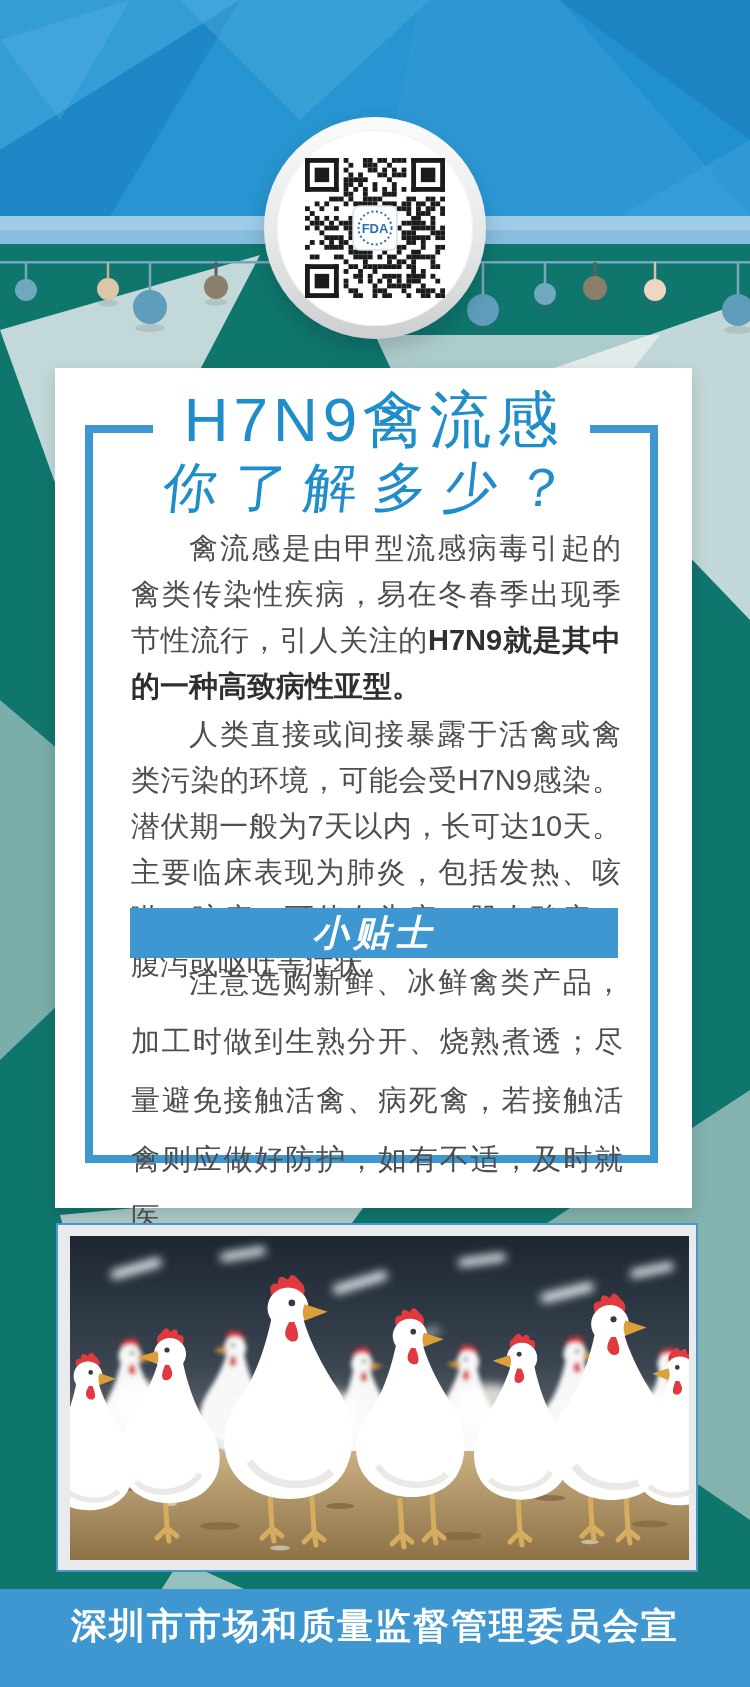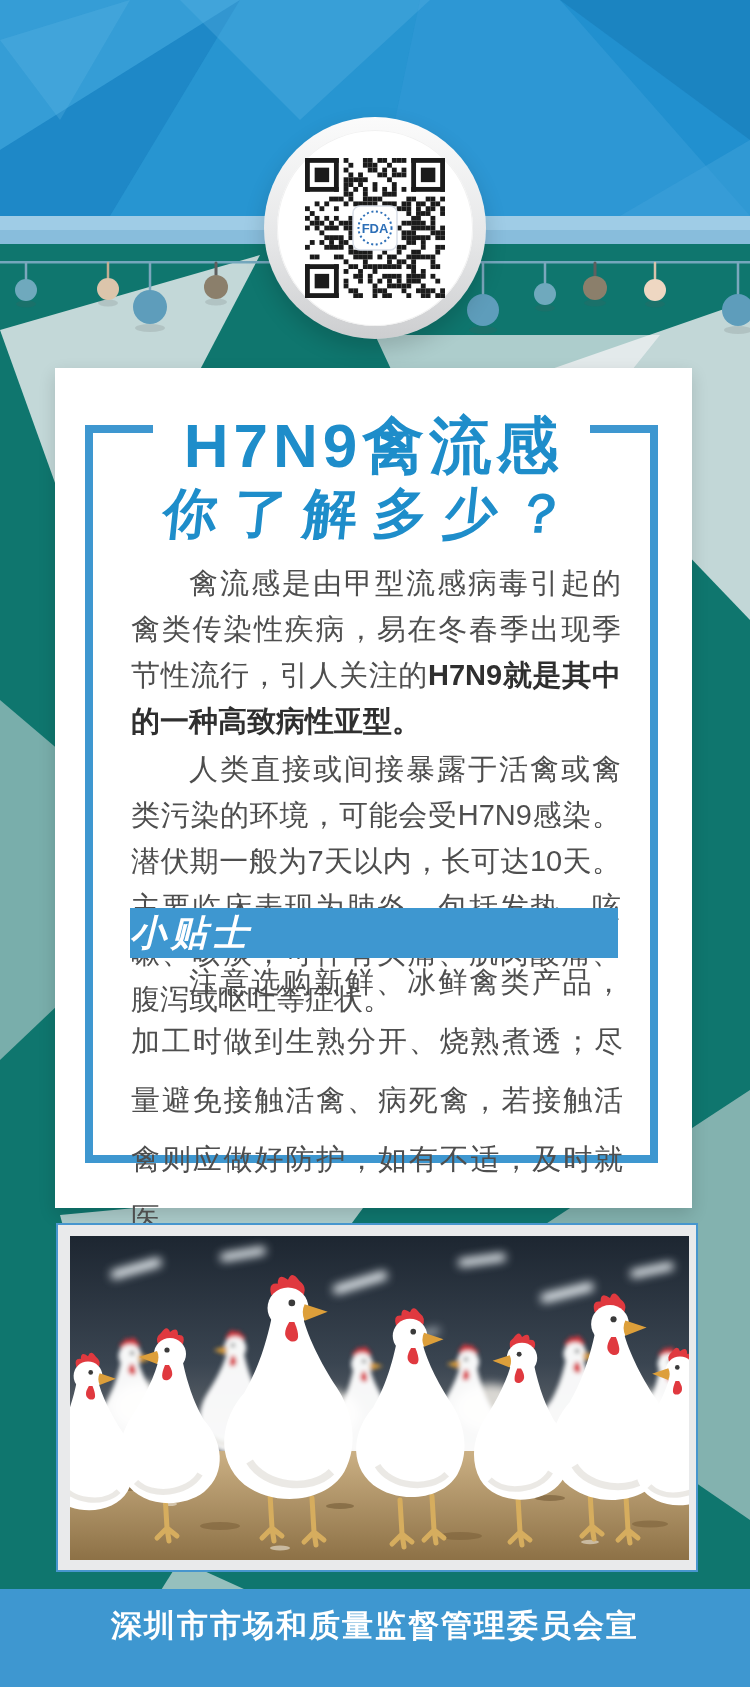--- a/index.html
+++ b/index.html
@@ -34,55 +34,55 @@
     position:absolute;left:55px;top:368px;width:637px;height:840px;background:#ffffff;
     box-shadow:0 6px 16px rgba(0,0,0,.14);
   }
   .fr{position:absolute;background:#3e97d0}
   .fr-l {left:30px; top:57px; width:8px;  height:738px}
   .fr-r {left:595px;top:57px; width:8px;  height:738px}
   .fr-b {left:30px; top:787px;width:573px;height:8px}
   .fr-tl{left:30px; top:57px; width:68px; height:8px}
   .fr-tr{left:535px;top:57px; width:68px; height:8px}
 
-  .title{margin:16px;padding-top:26px;text-align:center;color:#1e8dca;font-weight:bold;position:relative}
+  .title{margin:0;padding-top:16px;text-align:center;color:#1e8dca;font-weight:normal;position:relative}
   .t1{display:block;font-size:62px;line-height:72px;letter-spacing:5px}
   .t2{display:block;font-size:54px;line-height:62px;letter-spacing:16px;transform:skewX(-6deg)}
 
   .body-txt{
     margin:7px 71px 0 76px;font-size:29px;line-height:46px;color:#4e4e4e;
     text-align:justify;text-indent:2em;position:relative;
   }
   .p2{margin-top:2px}
   .p1 b{color:#2f2f2f}
 
   .tips-bar{
     position:absolute;left:75px;top:540px;width:488px;height:50px;background:#3e97d0;
-    color:#ffffff;display:flex;align-items:center;justify-content:flex-start;
+    color:#ffffff;display:flex;align-items:center;justify-content:center;
     font-size:36px;font-weight:bold;font-style:italic;letter-spacing:5px;
   }
   .p3{
     position:absolute;left:76px;top:585px;width:492px;margin:0;
     font-size:29px;line-height:59px;color:#4e4e4e;text-align:justify;text-indent:2em;
   }
 
   
   .photo-frame{
     position:absolute;left:56px;top:1223px;width:642px;height:349px;
     border:2px solid #4796ce;background:#e9eaeb;box-sizing:border-box;
   }
   .photo-frame svg{position:absolute;left:12px;top:11px;width:619px;height:324px}
 
   
   .footer{
     position:absolute;left:0;top:1589px;width:750px;height:98px;background:#3e97d0;
     display:flex;justify-content:center;align-items:flex-start;
   }
   .footer span{
-    margin-top:17px;color:#ffffff;font-size:31px;line-height:40px;
+    margin-top:17px;color:#ffffff;font-size:36px;line-height:40px;
     font-weight:bold;letter-spacing:2px;
   }
 </style>
 </head>
 <body>
 
 <div class="poster">
 
   <svg class="bg-facets" viewBox="0 0 750 1687" preserveAspectRatio="none">
     <polygon points="0,330 260,255 90,580" fill="#f0f1f2" opacity="0.8"></polygon>

